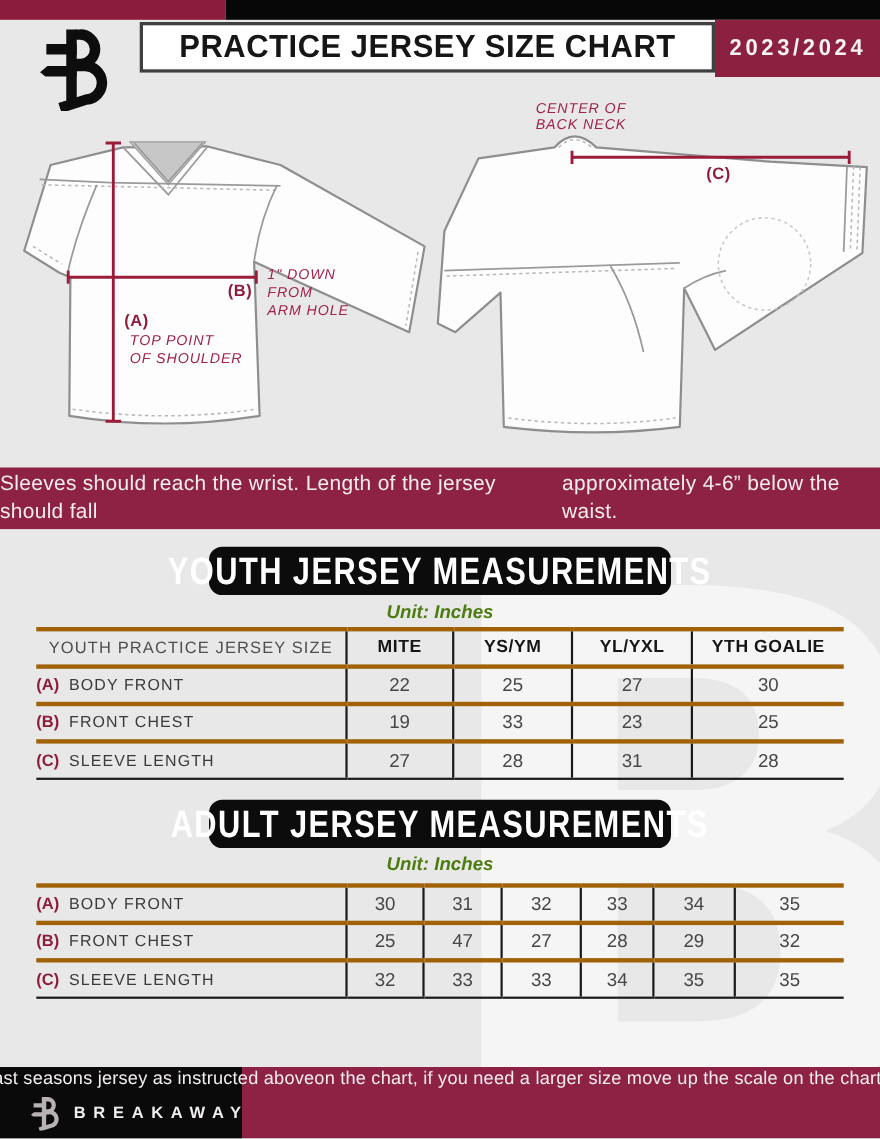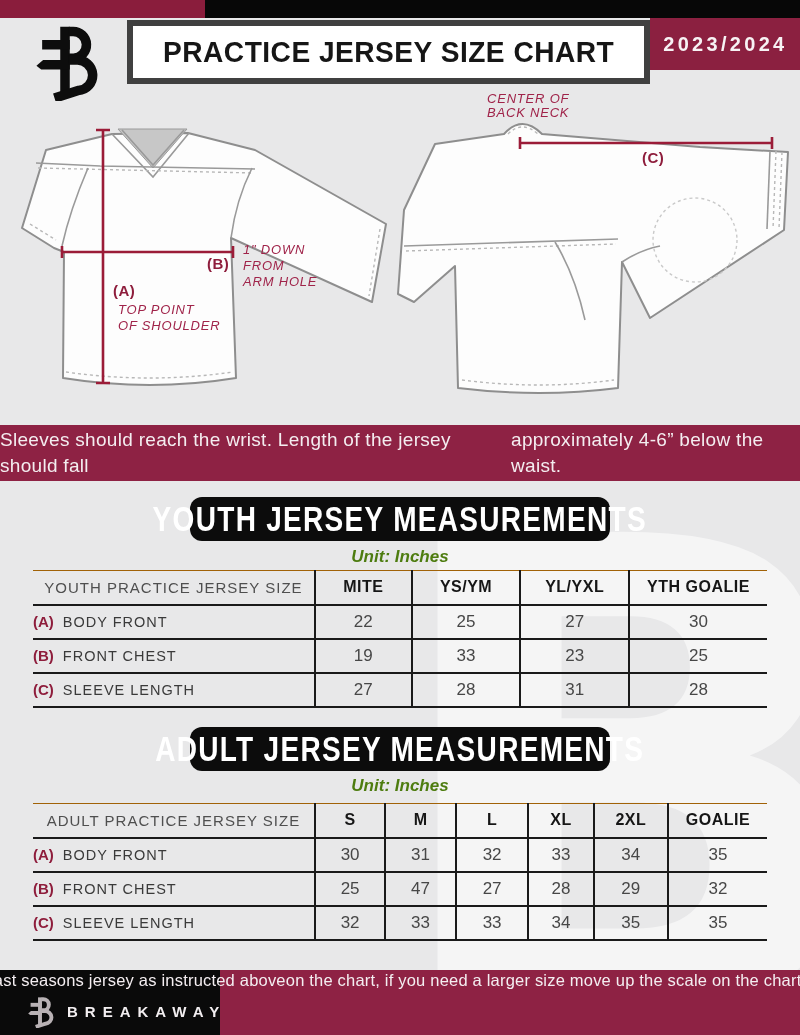--- a/index.html
+++ b/index.html
@@ -10,22 +10,22 @@
   
   .watermark{position:absolute;right:-80px;top:455px;font-size:660px;line-height:1;
              font-weight:bold;color:rgba(255,255,255,0.55);z-index:0;pointer-events:none;
              font-family:"DejaVu Sans",sans-serif;}
 
   
   .strip{position:absolute;top:0;height:18px;}
   .strip.maroon{left:0;width:205px;background:#8a1d3c;}
   .strip.black{left:205px;width:595px;background:#070707;}
   .logo-main{position:absolute;left:26px;top:21px;width:78px;height:80px;color:#0d0d0d;}
-  .title-box{position:absolute;left:127px;top:20px;width:523px;height:64px;background:#ffffff;
-             border:6px solid #404040;display:flex;align-items:center;justify-content:center;z-index:2;}
+  .title-box{position:absolute;left:127px;top:20px;width:523px;height:46px;background:#ffffff;
+             border:3px solid #404040;display:flex;align-items:center;justify-content:center;z-index:2;}
   .title-box span{font-size:29px;font-weight:bold;color:#161616;letter-spacing:.5px;white-space:nowrap;
                   transform:scaleX(.97);}
   .year-box{position:absolute;left:650px;top:18px;width:150px;height:52px;background:#8b2040;
             display:flex;align-items:center;justify-content:center;z-index:1;}
   .year-box span{font-size:21px;font-weight:bold;color:#f7f2f4;letter-spacing:3.5px;white-space:nowrap;
                  transform:scaleX(.95);}
 
   
   .diagram{position:absolute;left:0;top:92px;width:800px;height:330px;z-index:1;}
   .jersey{fill:#fdfdfd;stroke:#8e8e8e;stroke-width:2;stroke-linejoin:round;}
@@ -49,21 +49,21 @@
   .pill.adult{top:727px;}
   .unit{position:absolute;left:0;width:800px;text-align:center;font-style:italic;font-weight:bold;
         font-size:17px;color:#4d7c0f;z-index:1;}
   .unit.youth{top:547px;}
   .unit.adult{top:776px;}
 
   
   .size-table{position:absolute;left:33px;width:734px;border-collapse:collapse;table-layout:fixed;z-index:1;}
   .size-table.youth{top:570px;}
   .size-table.adult{top:803px;}
-  .size-table th,.size-table td{border-top:1px solid #a16207;border-bottom:2px solid #1a1a1a;
+  .size-table th,.size-table td{border-top:4px solid #a16207;border-bottom:2px solid #1a1a1a;
         height:34px;padding:0;background:transparent;}
   .size-table .vb{border-left:2px solid #1a1a1a;}
   .col-head{font-size:15px;font-weight:normal;color:#4f4f4f;letter-spacing:1px;text-align:center;}
   .size-head{font-size:16px;font-weight:bold;color:#161616;letter-spacing:.5px;text-align:center;}
   .row-label{text-align:left;padding-left:38px;white-space:nowrap;}
   .row-label .key{font-size:15px;font-weight:bold;color:#8e1d3c;margin-right:9px;}
   .row-label .lbl{font-size:14.5px;color:#3a3a3a;letter-spacing:1px;}
   .val{text-align:center;font-size:17px;color:#474747;margin-left:36px;}
 
   
@@ -224,29 +224,20 @@
     <colgroup>
       <col style="width:38.4%">
         <col style="width:9.6%">
         <col style="width:9.6%">
         <col style="width:9.9%">
       <col style="width:8.9%">
         <col style="width:10.1%">
         <col style="width:13.5%">
     </colgroup>
     <tbody>
-        <tr>
-      <th class="col-head">ADULT PRACTICE JERSEY SIZE</th>
-      <th class="size-head vb">S</th>
-      <th class="size-head vb">M</th>
-      <th class="size-head vb">L</th>
-      <th class="size-head vb">XL</th>
-      <th class="size-head vb">2XL</th>
-      <th class="size-head vb">GOALIE</th>
-    </tr>
     <tr>
       <td class="row-label">
         <span class="key">(A)</span><span class="lbl">BODY FRONT</span>
       </td>
       <td class="val vb">30</td>
       <td class="val vb">31</td>
       <td class="val vb">32</td>
       <td class="val vb">33</td>
       <td class="val vb">34</td>
       <td class="val vb">35</td>

